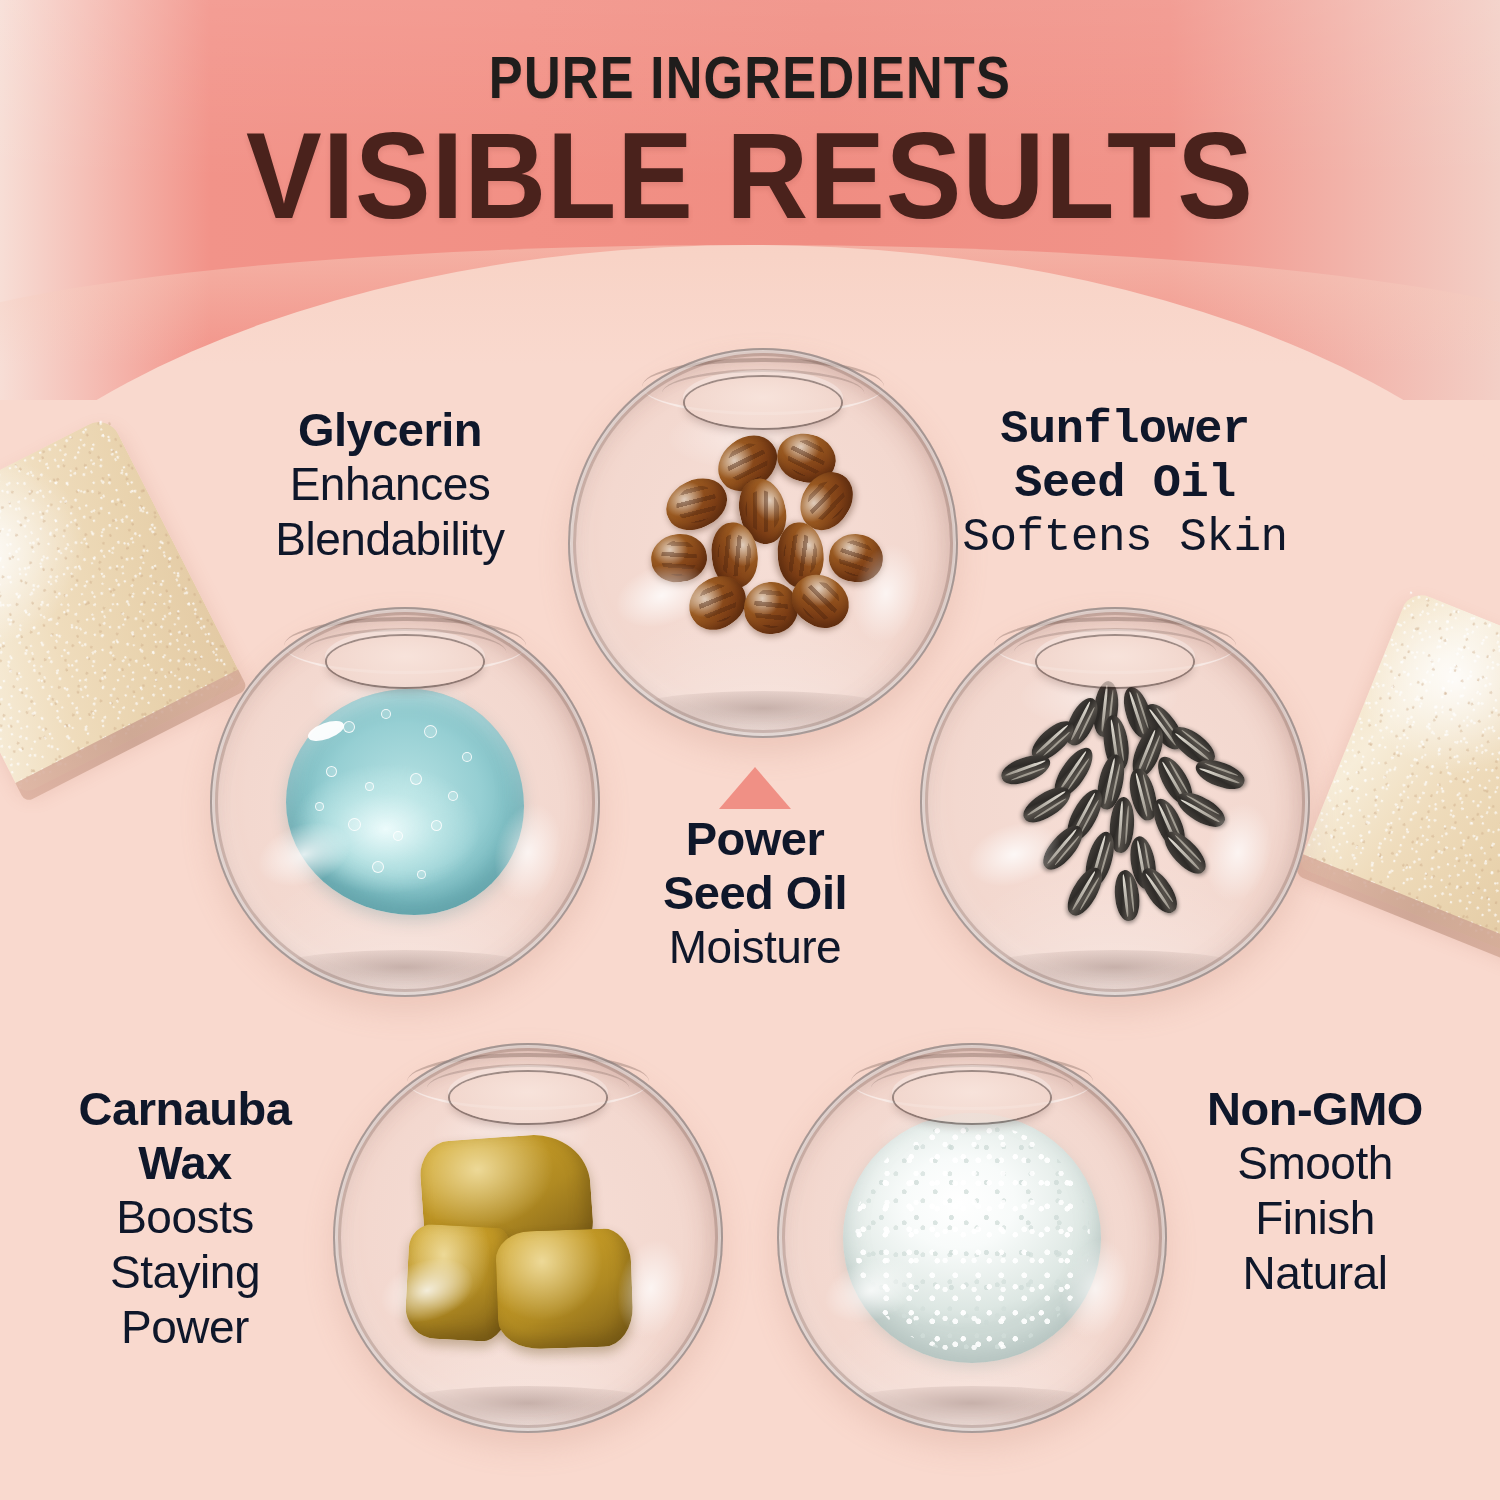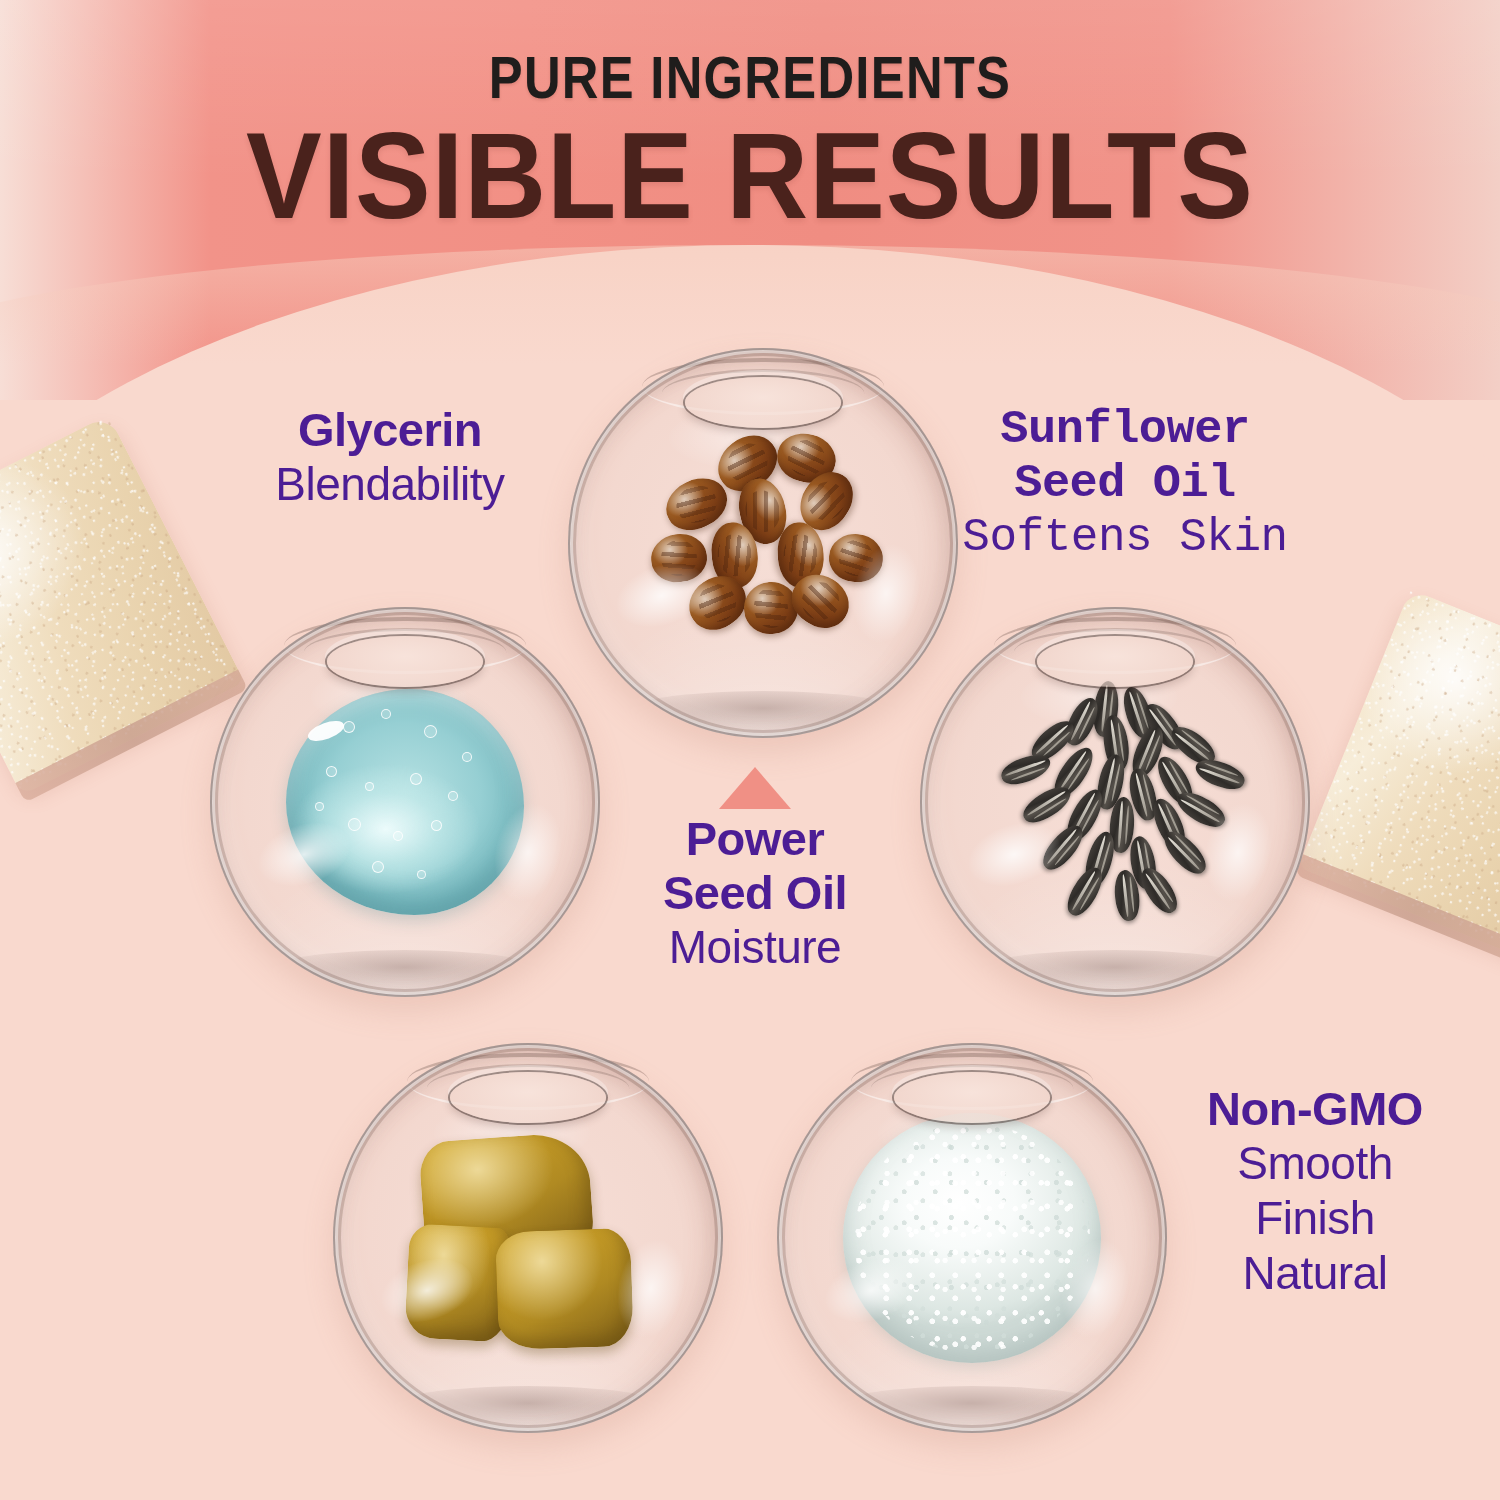--- a/index.html
+++ b/index.html
@@ -241,21 +241,21 @@
       radial-gradient(circle at 20% 30%,rgba(255,255,255,.95) 2.5px,transparent 3px),
       radial-gradient(circle at 62% 22%,rgba(210,222,218,.8) 2.2px,transparent 2.7px),
       radial-gradient(circle at 40% 62%,rgba(255,255,255,.9) 2.6px,transparent 3.1px),
       radial-gradient(circle at 78% 70%,rgba(205,218,214,.75) 2.3px,transparent 2.8px),
       radial-gradient(circle at 14% 74%,rgba(255,255,255,.85) 2.4px,transparent 2.9px),
       radial-gradient(circle at 55% 88%,rgba(210,222,218,.7) 2.2px,transparent 2.7px);
     background-size:26px 26px,31px 31px,23px 23px,35px 35px,29px 29px,27px 27px;
   }
 
   
-  .label{position:absolute;z-index:7;color:#4c1d95;text-align:center;}
+  .label{position:absolute;z-index:7;color:#0f172a;text-align:center;}
   .label .name{font-size:47px;line-height:54px;font-weight:bold;letter-spacing:-.5px;}
   .label .desc{font-size:46px;line-height:55px;font-weight:normal;letter-spacing:-.5px;}
 
   
   #castor-arrow{
     position:absolute;z-index:7;left:719px;top:767px;
     width:0;height:0;border-left:36px solid transparent;border-right:36px solid transparent;
     border-bottom:42px solid #f09085;
   }
 </style>
@@ -420,36 +420,44 @@
       <div class="base-shadow"></div>
     </div>
     <div class="neck-band"></div>
     <div class="neck-band2"></div>
     <div class="neck"></div>
     <div class="rim"></div>
   </div>
 
   <div class="label" id="lbl-glycerin" style="left:195px;top:403px;width:390px;">
     <div class="name">Glycerin</div>
+    <div class="desc">Enhances</div>
     <div class="desc">Blendability</div>
   </div>
 
   <div class="label" id="lbl-sunflower" style="left:930px;top:403px;width:390px;font-family:Liberation Mono, monospace;">
     <div class="name">Sunflower</div>
     <div class="name">Seed Oil</div>
     <div class="desc">Softens Skin</div>
   </div>
 
   <div id="castor-arrow"></div>
   <div class="label" id="lbl-castor" style="left:590px;top:812px;width:330px;">
     <div class="name">Power</div>
     <div class="name">Seed Oil</div>
     <div class="desc">Moisture</div>
   </div>
 
+  <div class="label" id="lbl-carnauba" style="left:25px;top:1082px;width:320px;">
+    <div class="name">Carnauba</div>
+    <div class="name">Wax</div>
+    <div class="desc">Boosts</div>
+    <div class="desc">Staying</div>
+    <div class="desc">Power</div>
+  </div>
 
   <div class="label" id="lbl-nongmo" style="left:1150px;top:1082px;width:330px;">
     <div class="name">Non-GMO</div>
     <div class="desc">Smooth</div>
     <div class="desc">Finish</div>
     <div class="desc">Natural</div>
   </div>
 
 </div>
 

